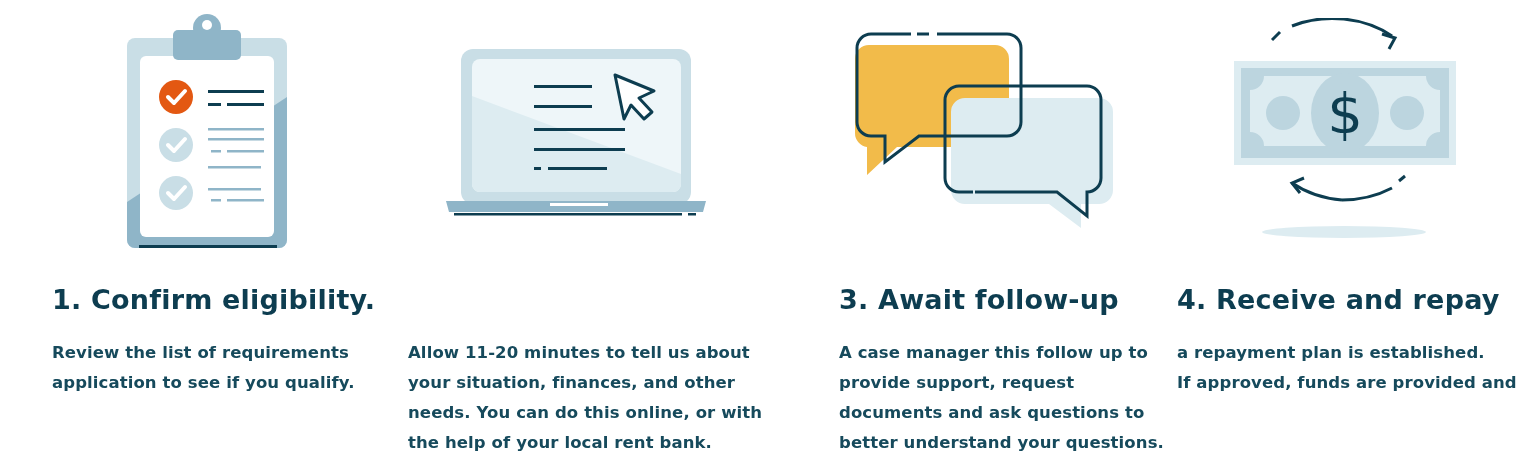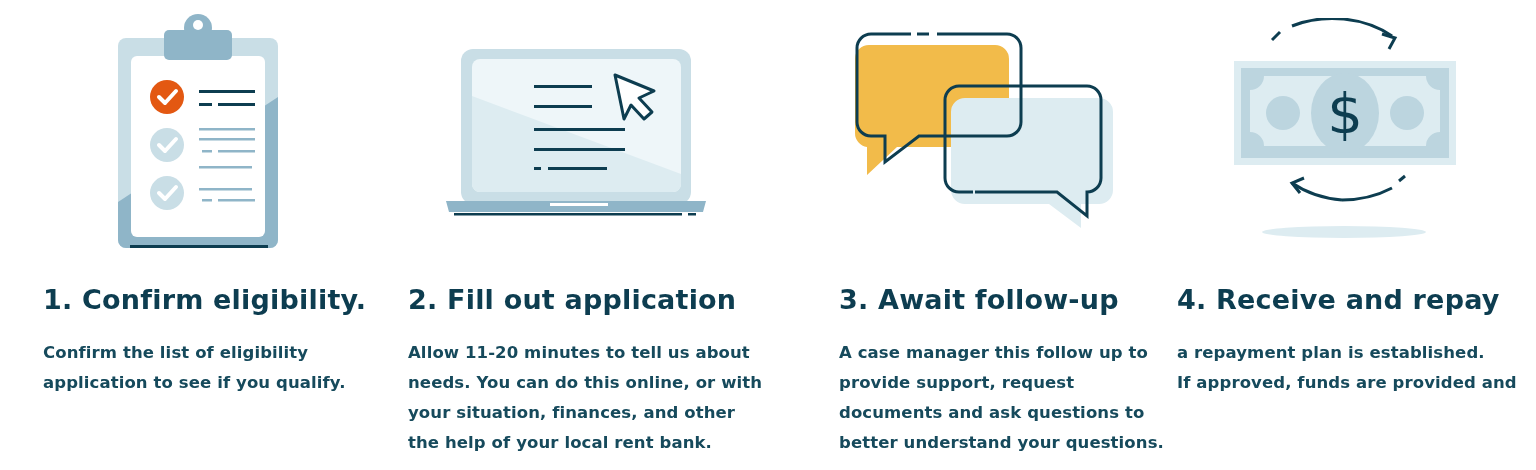--- a/index.html
+++ b/index.html
@@ -15,21 +15,21 @@
   .desc {
     position: absolute; top: 338px;
     font-size: 16.5px; line-height: 30px; font-weight: bold; color: #164a5c;
     letter-spacing: 0.1px;
   }
   .desc span { display: block; white-space: nowrap; }
 </style>
 </head>
 <body>
 
-<div class="step" style="left:6px;width:380px;">
+<div class="step" style="left:15px;width:380px;">
   <svg class="illus" style="left:108px;top:12px;" width="170" height="240" viewBox="0 0 170 240">
     <rect x="4" y="26" width="160" height="210" rx="8" fill="#c9dee6"></rect>
     <path d="M4 190 L164 85 L164 228 a8 8 0 0 1 -8 8 L12 236 a8 8 0 0 1 -8 -8 Z" fill="#8fb5c8"></path>
     <rect x="17" y="44" width="134" height="181" rx="6" fill="#ffffff"></rect>
     <rect x="16" y="233" width="138" height="3" fill="#0d3d50"></rect>
     <circle cx="84" cy="16" r="14" fill="#8fb5c8"></circle>
     <rect x="50" y="18" width="68" height="30" rx="5" fill="#8fb5c8"></rect>
     <circle cx="84" cy="13" r="5" fill="#ffffff"></circle>
     <circle cx="53" cy="85" r="17" fill="#e35812"></circle>
     <path d="M45 85 l6 6 l11 -12" stroke="#fff" stroke-width="4" fill="none" stroke-linecap="round" stroke-linejoin="round"></path>
@@ -44,21 +44,21 @@
     <rect x="104" y="138" width="37" height="2.5" fill="#8fb5c8"></rect>
     <rect x="85" y="154" width="53" height="2.5" fill="#8fb5c8"></rect>
     <circle cx="53" cy="181" r="17" fill="#c9dee6"></circle>
     <path d="M45 181 l6 6 l11 -12" stroke="#fff" stroke-width="4" fill="none" stroke-linecap="round" stroke-linejoin="round"></path>
     <rect x="85" y="176" width="53" height="2.5" fill="#8fb5c8"></rect>
     <rect x="88" y="187" width="10" height="2.5" fill="#8fb5c8"></rect>
     <rect x="104" y="187" width="37" height="2.5" fill="#8fb5c8"></rect>
   </svg>
   <div class="title" style="left:37px;">1. Confirm eligibility.</div>
   <div class="desc" style="left:37px;">
-    <span>Confirm the list of eligibility</span>
+    <span>Review the list of requirements</span>
     <span>application to see if you qualify.</span>
   </div>
 </div>
 
 <div class="step" style="left:380px;width:420px;">
   <svg class="illus" style="left:64px;top:46px;" width="265" height="172" viewBox="0 0 265 172">
     <rect x="17" y="3" width="230" height="155" rx="12" fill="#c9dee6"></rect>
     <rect x="28" y="13" width="209" height="133" rx="8" fill="#eef6f9"></rect>
     <path d="M28 50 L237 128 L237 138 a8 8 0 0 1 -8 8 L36 146 a8 8 0 0 1 -8 -8 Z" fill="#ddecf1"></path>
     <path d="M2 155 L262 155 L259 166 L5 166 Z" fill="#8fb5c8"></path>
@@ -66,25 +66,24 @@
     <rect x="10" y="167" width="228" height="2.5" fill="#0d3d50"></rect>
     <rect x="244" y="167" width="8" height="2.5" fill="#0d3d50"></rect>
     <rect x="90" y="39" width="58" height="3" fill="#0d3d50"></rect>
     <rect x="90" y="59" width="58" height="3" fill="#0d3d50"></rect>
     <rect x="90" y="82" width="91" height="3" fill="#0d3d50"></rect>
     <rect x="90" y="102" width="91" height="3" fill="#0d3d50"></rect>
     <rect x="90" y="121" width="7" height="3" fill="#0d3d50"></rect>
     <rect x="104" y="121" width="59" height="3" fill="#0d3d50"></rect>
     <path d="M171 29 L210 45 L195 52 L208 66 L200 73 L187 59 L180 73 Z" fill="#ffffff" stroke="#0d3d50" stroke-width="3" stroke-linejoin="round"></path>
   </svg>
-  <div class="title" style="left:28px;">2. Fill out application</div>
   <div class="desc" style="left:28px;">
     <span>Allow 11-20 minutes to tell us about</span>
+    <span>your situation, finances, and other</span>
     <span>needs. You can do this online, or with</span>
-    <span>your situation, finances, and other</span>
     <span>the help of your local rent bank.</span>
   </div>
 </div>
 
 <div class="step" style="left:825px;width:370px;">
   <svg class="illus" style="left:28px;top:30px;" width="265" height="200" viewBox="0 0 265 200">
     <path d="M14 15 h128 a14 14 0 0 1 14 14 v74 a14 14 0 0 1 -14 14 h-98 l-30 28 v-28 a14 14 0 0 1 -12 -14 v-74 a14 14 0 0 1 14 -14 Z" fill="#f2bb4a"></path>
     <path d="M112 68 h134 a14 14 0 0 1 14 14 v78 a14 14 0 0 1 -14 14 h-18 v24 l-32 -24 h-84 a14 14 0 0 1 -14 -14 v-78 a14 14 0 0 1 14 -14 Z" fill="#ddecf1"></path>
     <path d="M58 4 h-40 a14 14 0 0 0 -14 14 v74 a14 14 0 0 0 14 14 h14 v26 l34 -26 h88 a14 14 0 0 0 14 -14 v-74 a14 14 0 0 0 -14 -14 h-70" fill="none" stroke="#0d3d50" stroke-width="3"></path>
     <path d="M64 4 h12" fill="none" stroke="#0d3d50" stroke-width="3"></path>

